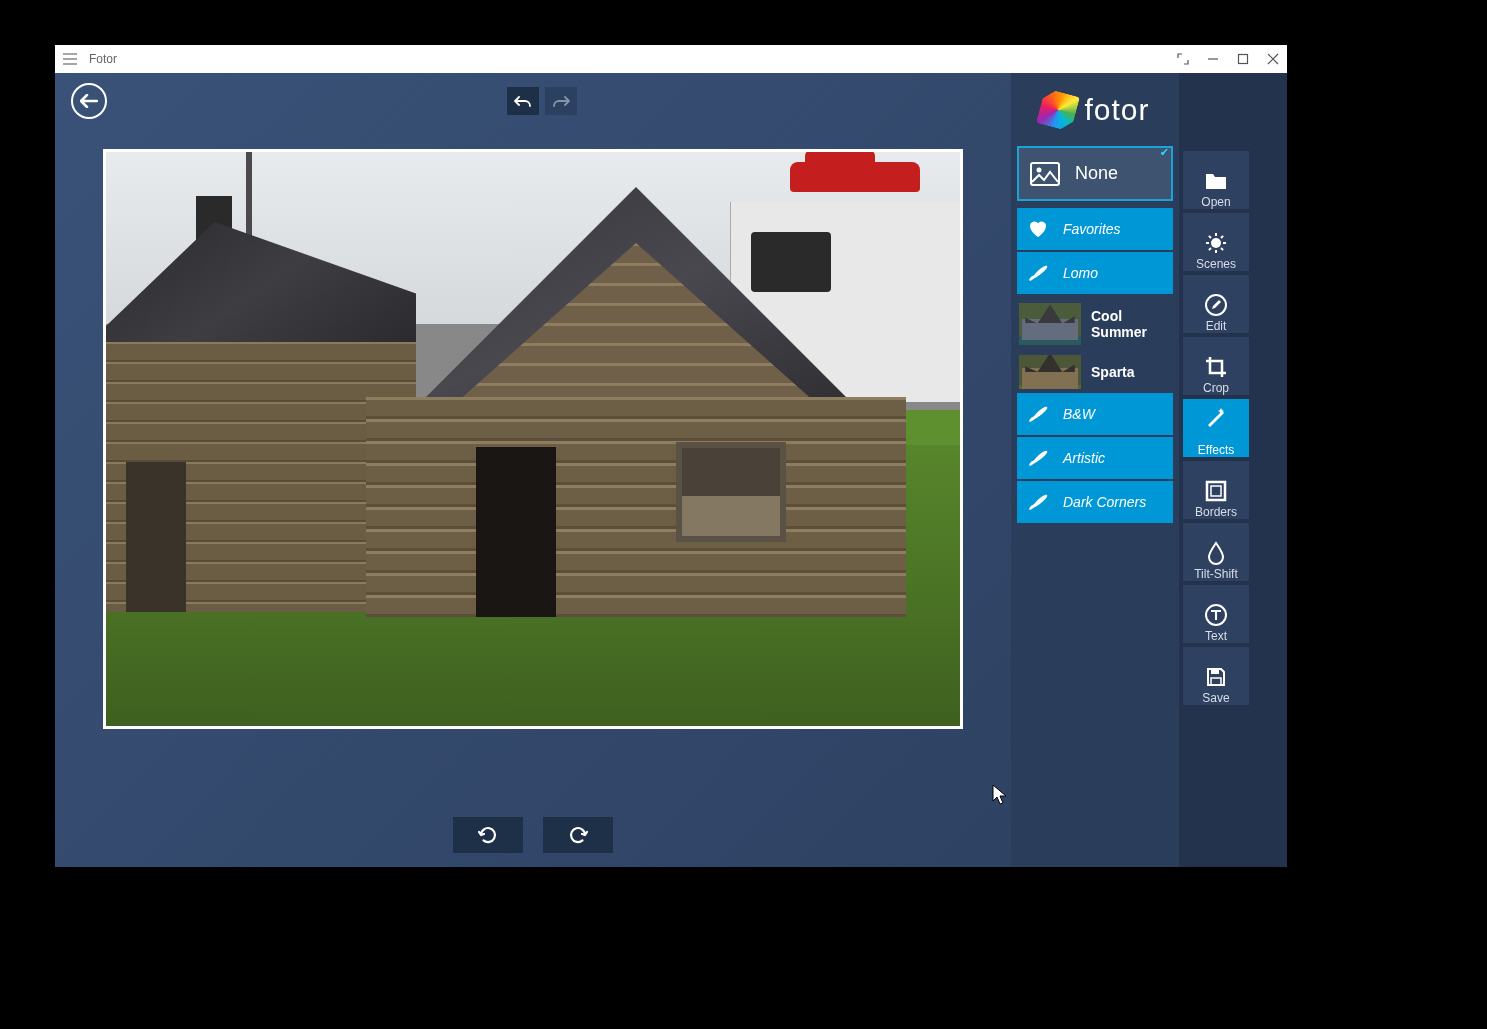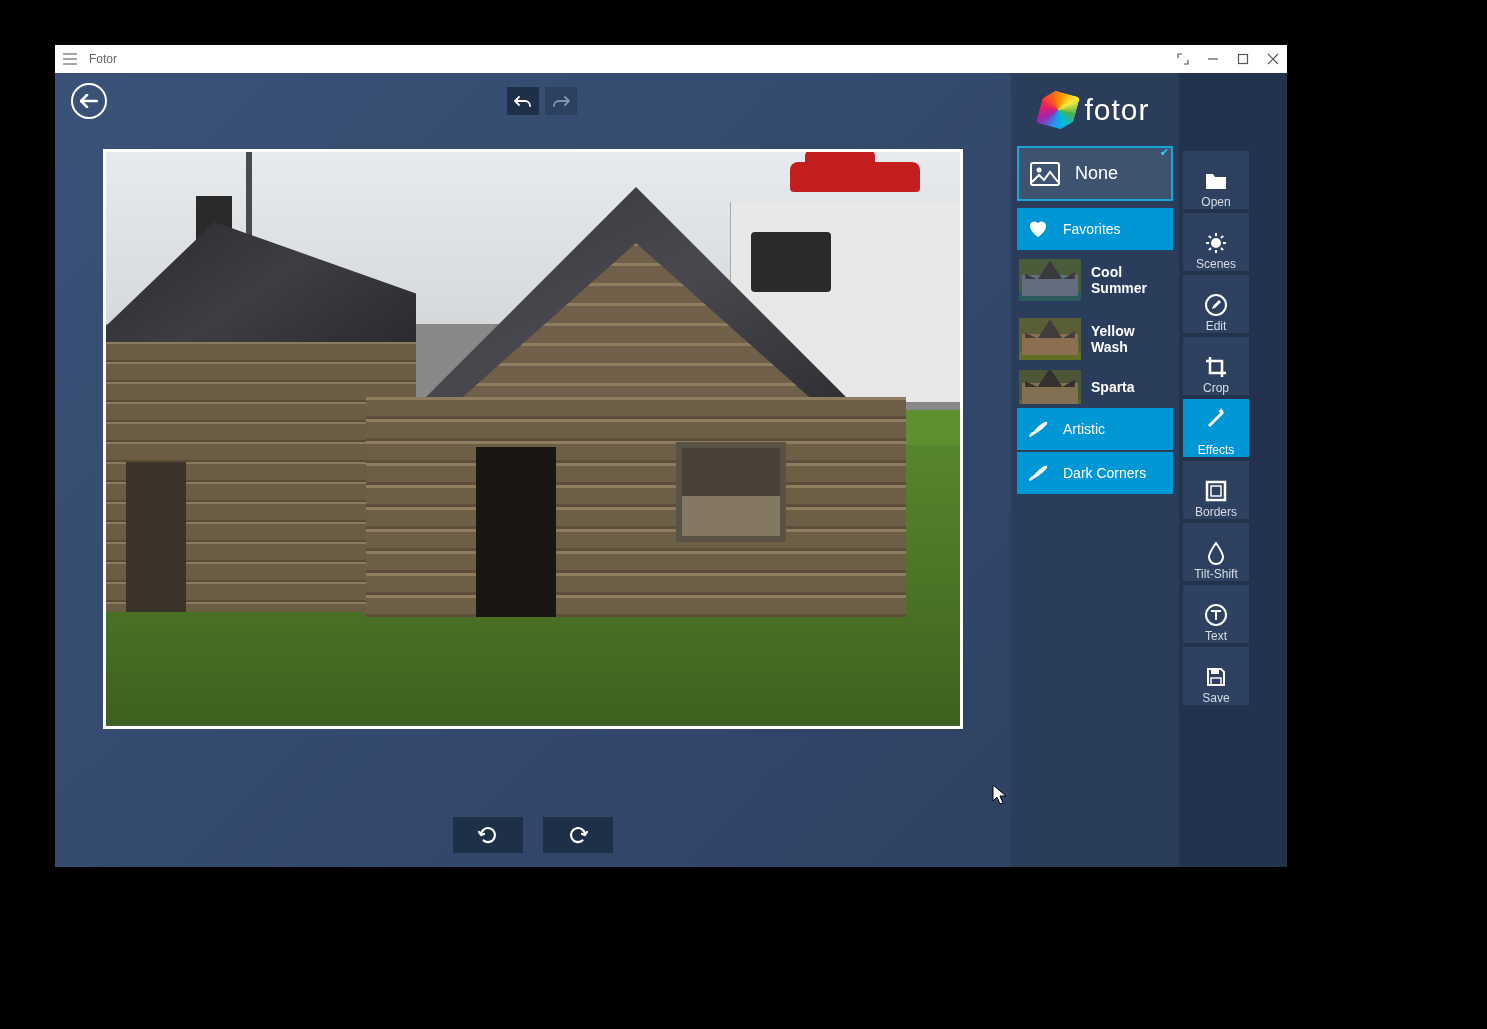--- a/index.html
+++ b/index.html
@@ -43,21 +43,21 @@
 .bottom-toolbar { height: 64px; display: flex; align-items: center; justify-content: center; gap: 20px; }
 .bottom-toolbar .btn { width: 70px; height: 36px; background: #1e2f48; display: flex; align-items: center; justify-content: center; color: #fff; cursor: pointer; }
 .right-panels { width: 276px; display: flex; background: #23334d; }
 .effects-list { width: 168px; padding: 8px 6px; display: flex; flex-direction: column; gap: 1px; overflow: hidden; background: #2a3e5c; }
 .logo-row { height: 58px; display: flex; align-items: center; justify-content: center; gap: 8px; margin-bottom: 6px; }
 .logo-mark { width: 36px; height: 36px; border-radius: 4px; background: conic-gradient(#ff9800, #ffeb3b, #4caf50, #00bcd4, #2196f3, #9c27b0, #e91e63, #ff5722, #ff9800); transform: rotate(15deg); clip-path: polygon(30% 0, 100% 0, 100% 70%, 70% 100%, 0 100%, 0 30%); }
 .logo-text { color: #fff; font-size: 30px; font-weight: 300; letter-spacing: 1px; }
 .effect-item { display: flex; align-items: center; height: 45px; cursor: pointer; color: #fff; font-size: 14px; position: relative; }
 .effect-item.none { height: 55px; background: #3d5370; border: 2px solid #1ca3d8; margin-bottom: 6px; }
 .effect-item.none .check { position: absolute; right: 2px; top: -2px; color: #2bd4ff; font-size: 11px; }
-.effect-item.category { background: #0097d6; height: 42px; margin-bottom: 1px; }
+.effect-item.category { background: #0097d6; height: 42px; margin-bottom: 1px; font-style: italic; }
 .effect-item.preset { height: 55px; background: #2a3e5c; margin-bottom: 3px; font-weight: bold; }
 .effect-item.preset.short { height: 34px; overflow: hidden; }
 .effect-item .thumb { width: 62px; height: 42px; margin: 0 6px 0 2px; background: #4a5c3a; flex-shrink: 0; position: relative; overflow: hidden; }
 .effect-item .thumb .mini-roof { position: absolute; left: 10%; top: 5%; width: 80%; height: 45%; background: #3a3a3e; clip-path: polygon(25% 100%, 50% 0, 75% 100%, 100% 60%, 100% 100%, 0 100%, 0 70%); }
 .effect-item .thumb .mini-wall { position: absolute; left: 5%; bottom: 10%; width: 90%; height: 50%; background: #7a6b50; }
 .effect-item .thumb .mini-grass { position: absolute; left: 0; bottom: 0; width: 100%; height: 20%; background: #4a7028; }
 .effect-item .thumb.cool .mini-wall { filter: hue-rotate(180deg) saturate(0.6); }
 .effect-item .thumb.cool .mini-grass { background: #2a5a5a; }
 .effect-item .thumb.angel { filter: brightness(1.15) saturate(0.8); }
 .effect-item .thumb.sepia { filter: sepia(0.7); }
@@ -196,52 +196,60 @@
         <div class="effect-item category">
           <div class="icon-box">
             <svg width="20" height="18" viewBox="0 0 20 18">
                 <path d="M10 17s-8-5-8-11a4.5 4.5 0 0 1 8-2.8A4.5 4.5 0 0 1 18 6c0 6-8 11-8 11z" fill="#fff"></path>
               </svg>
           </div>
           <div class="label">Favorites</div>
         </div>
 
 
+        <div class="effect-item category">
+          <div class="icon-box">
+            <svg width="22" height="18" viewBox="0 0 22 18">
+                <path d="M2 16c2-5 4-3 6-6S18 0 20 2s-8 10-12 12-4 4-6 2z" fill="#fff"></path>
+              </svg>
+          </div>
+          <div class="label">Lomo</div>
+        </div>
 
         <div class="effect-item preset">
           <div class="thumb cool">
               <div class="mini-grass"></div>
               <div class="mini-wall"></div>
               <div class="mini-roof"></div>
             </div>
           <div class="label">Cool Summer</div>
         </div>
-        <div class="effect-item preset">
-          <div class="thumb yellow">
-              <div class="mini-grass"></div>
-              <div class="mini-wall"></div>
-              <div class="mini-roof"></div>
-            </div>
-          <div class="label">Yellow Wash</div>
-        </div>
         <div class="effect-item preset short">
           <div class="thumb sparta">
               <div class="mini-grass"></div>
               <div class="mini-wall"></div>
               <div class="mini-roof"></div>
             </div>
           <div class="label">Sparta</div>
         </div>
 
         <div class="effect-item category">
           <div class="icon-box">
             <svg width="22" height="18" viewBox="0 0 22 18">
                 <path d="M2 16c2-5 4-3 6-6S18 0 20 2s-8 10-12 12-4 4-6 2z" fill="#fff"></path>
               </svg>
           </div>
+          <div class="label">B&amp;W</div>
+        </div>
+        <div class="effect-item category">
+          <div class="icon-box">
+            <svg width="22" height="18" viewBox="0 0 22 18">
+                <path d="M2 16c2-5 4-3 6-6S18 0 20 2s-8 10-12 12-4 4-6 2z" fill="#fff"></path>
+              </svg>
+          </div>
           <div class="label">Artistic</div>
         </div>
         <div class="effect-item category">
           <div class="icon-box">
             <svg width="22" height="18" viewBox="0 0 22 18">
                 <path d="M2 16c2-5 4-3 6-6S18 0 20 2s-8 10-12 12-4 4-6 2z" fill="#fff"></path>
               </svg>
           </div>
           <div class="label">Dark Corners</div>
         </div>

